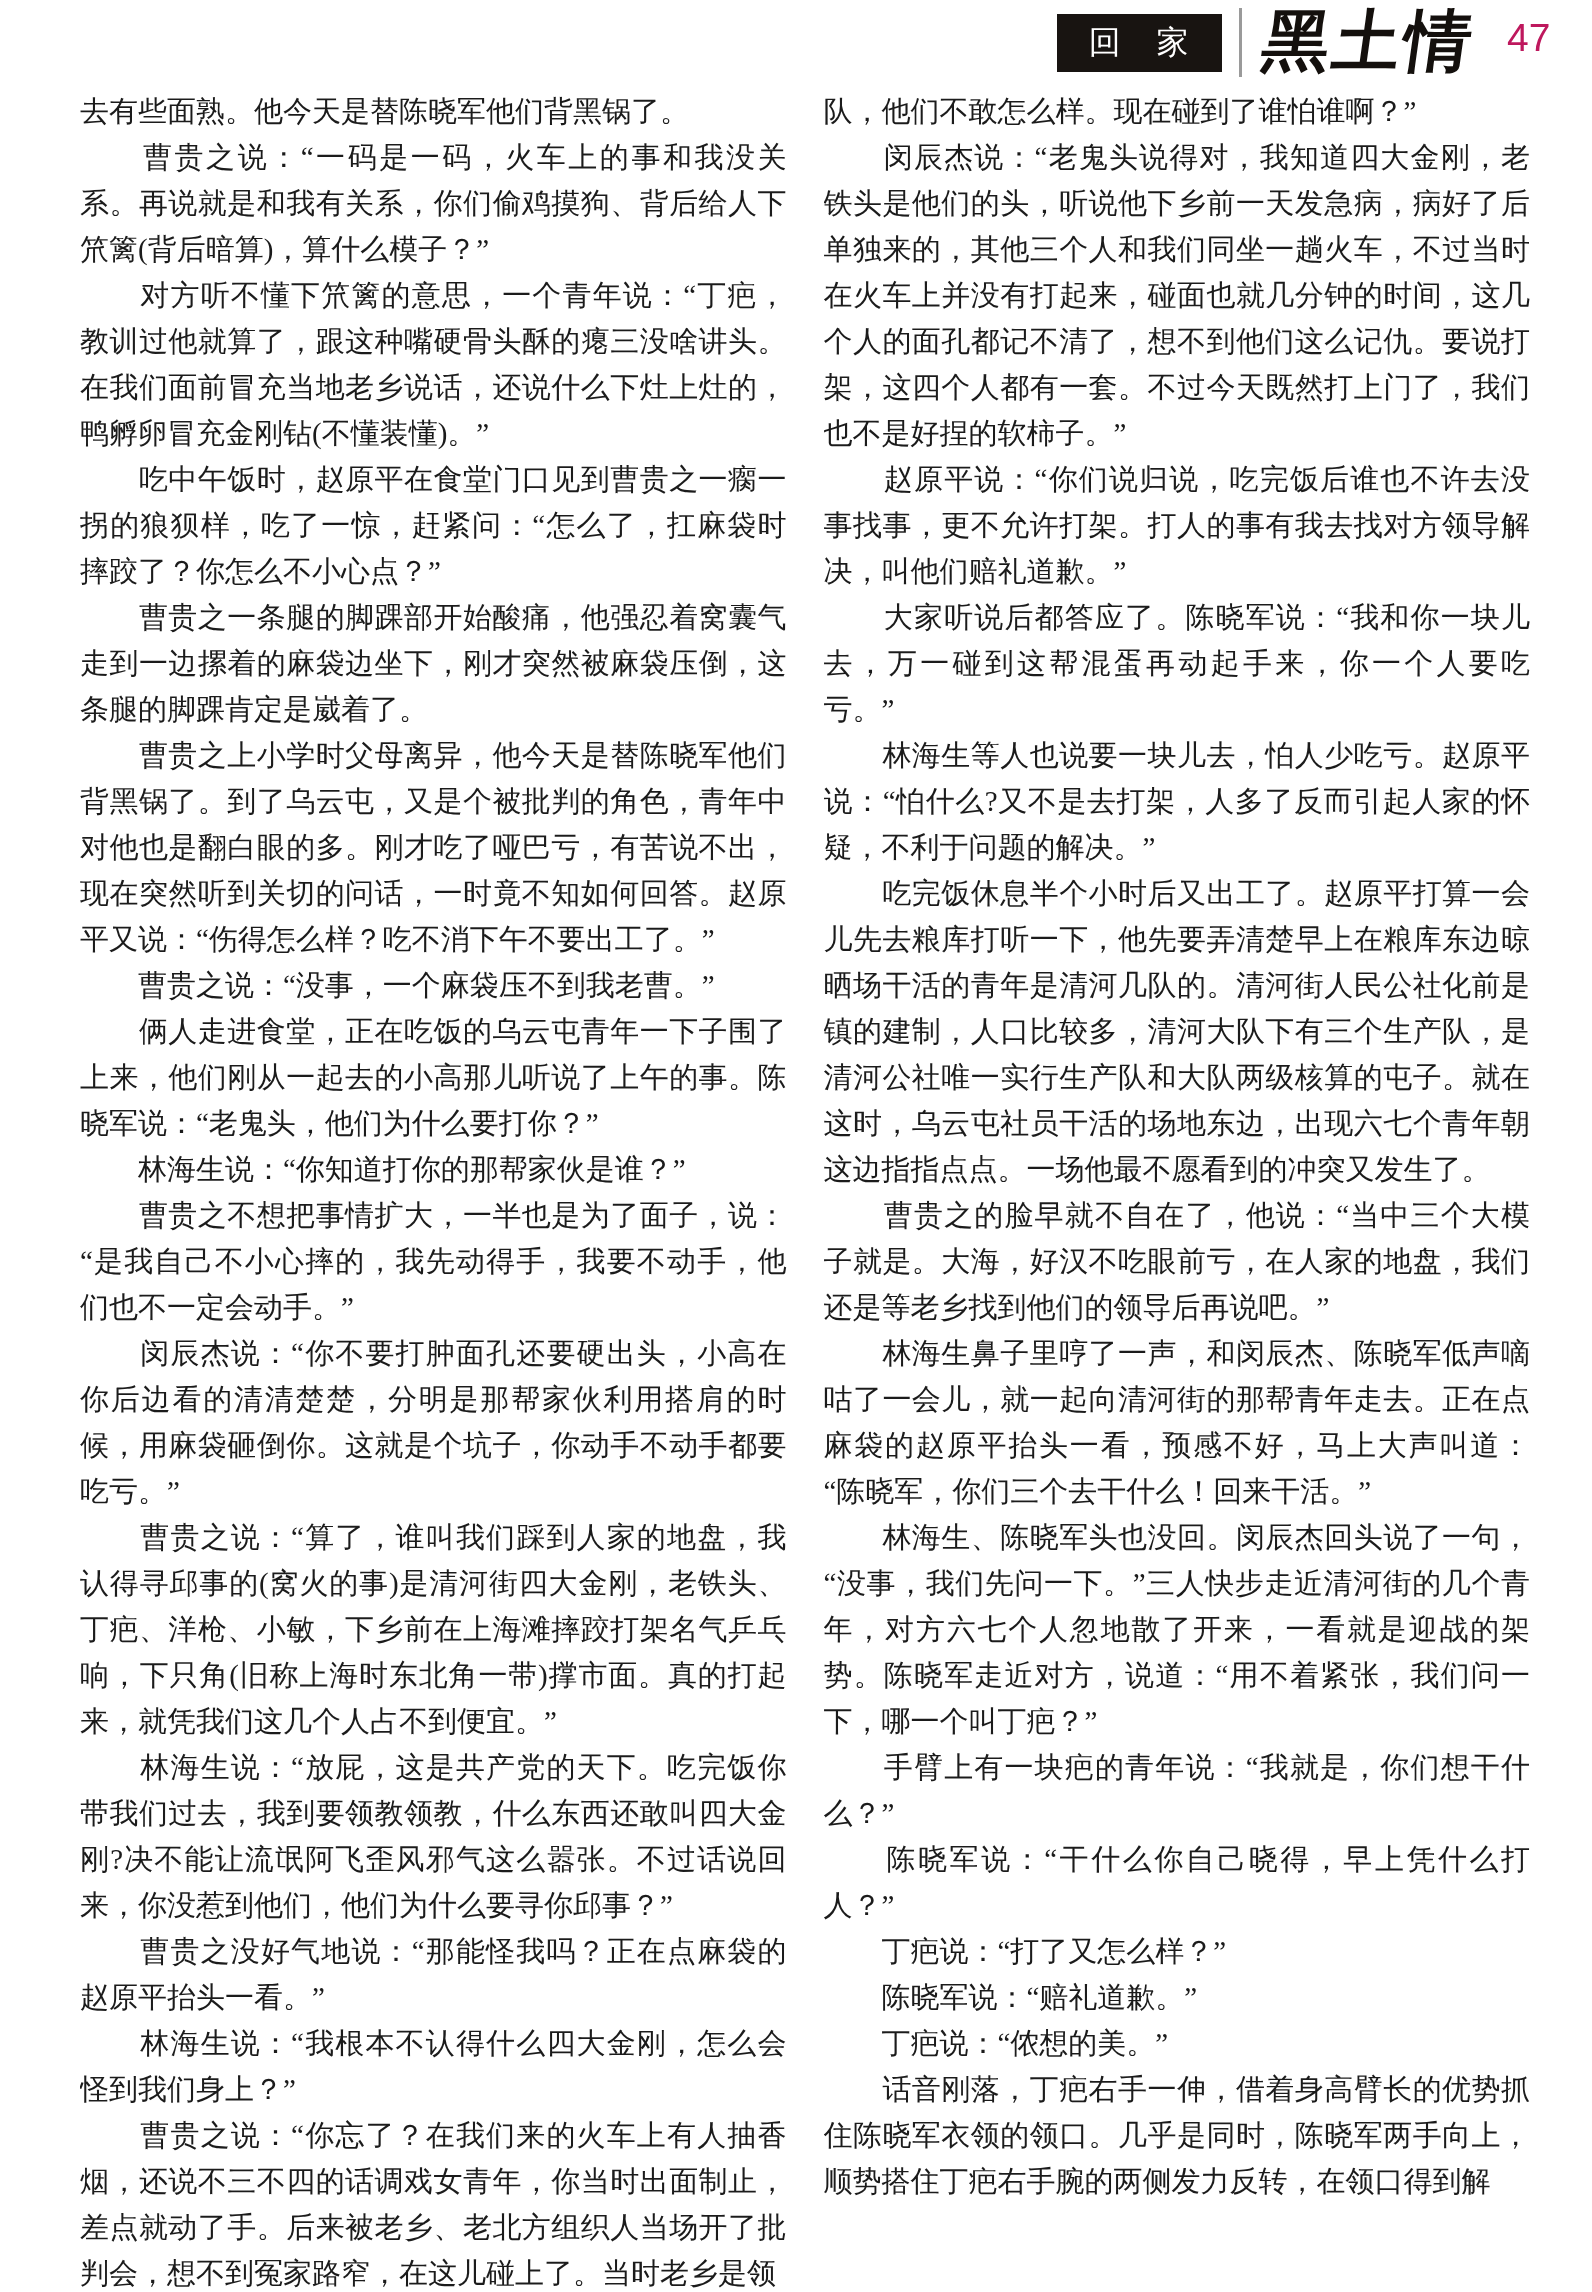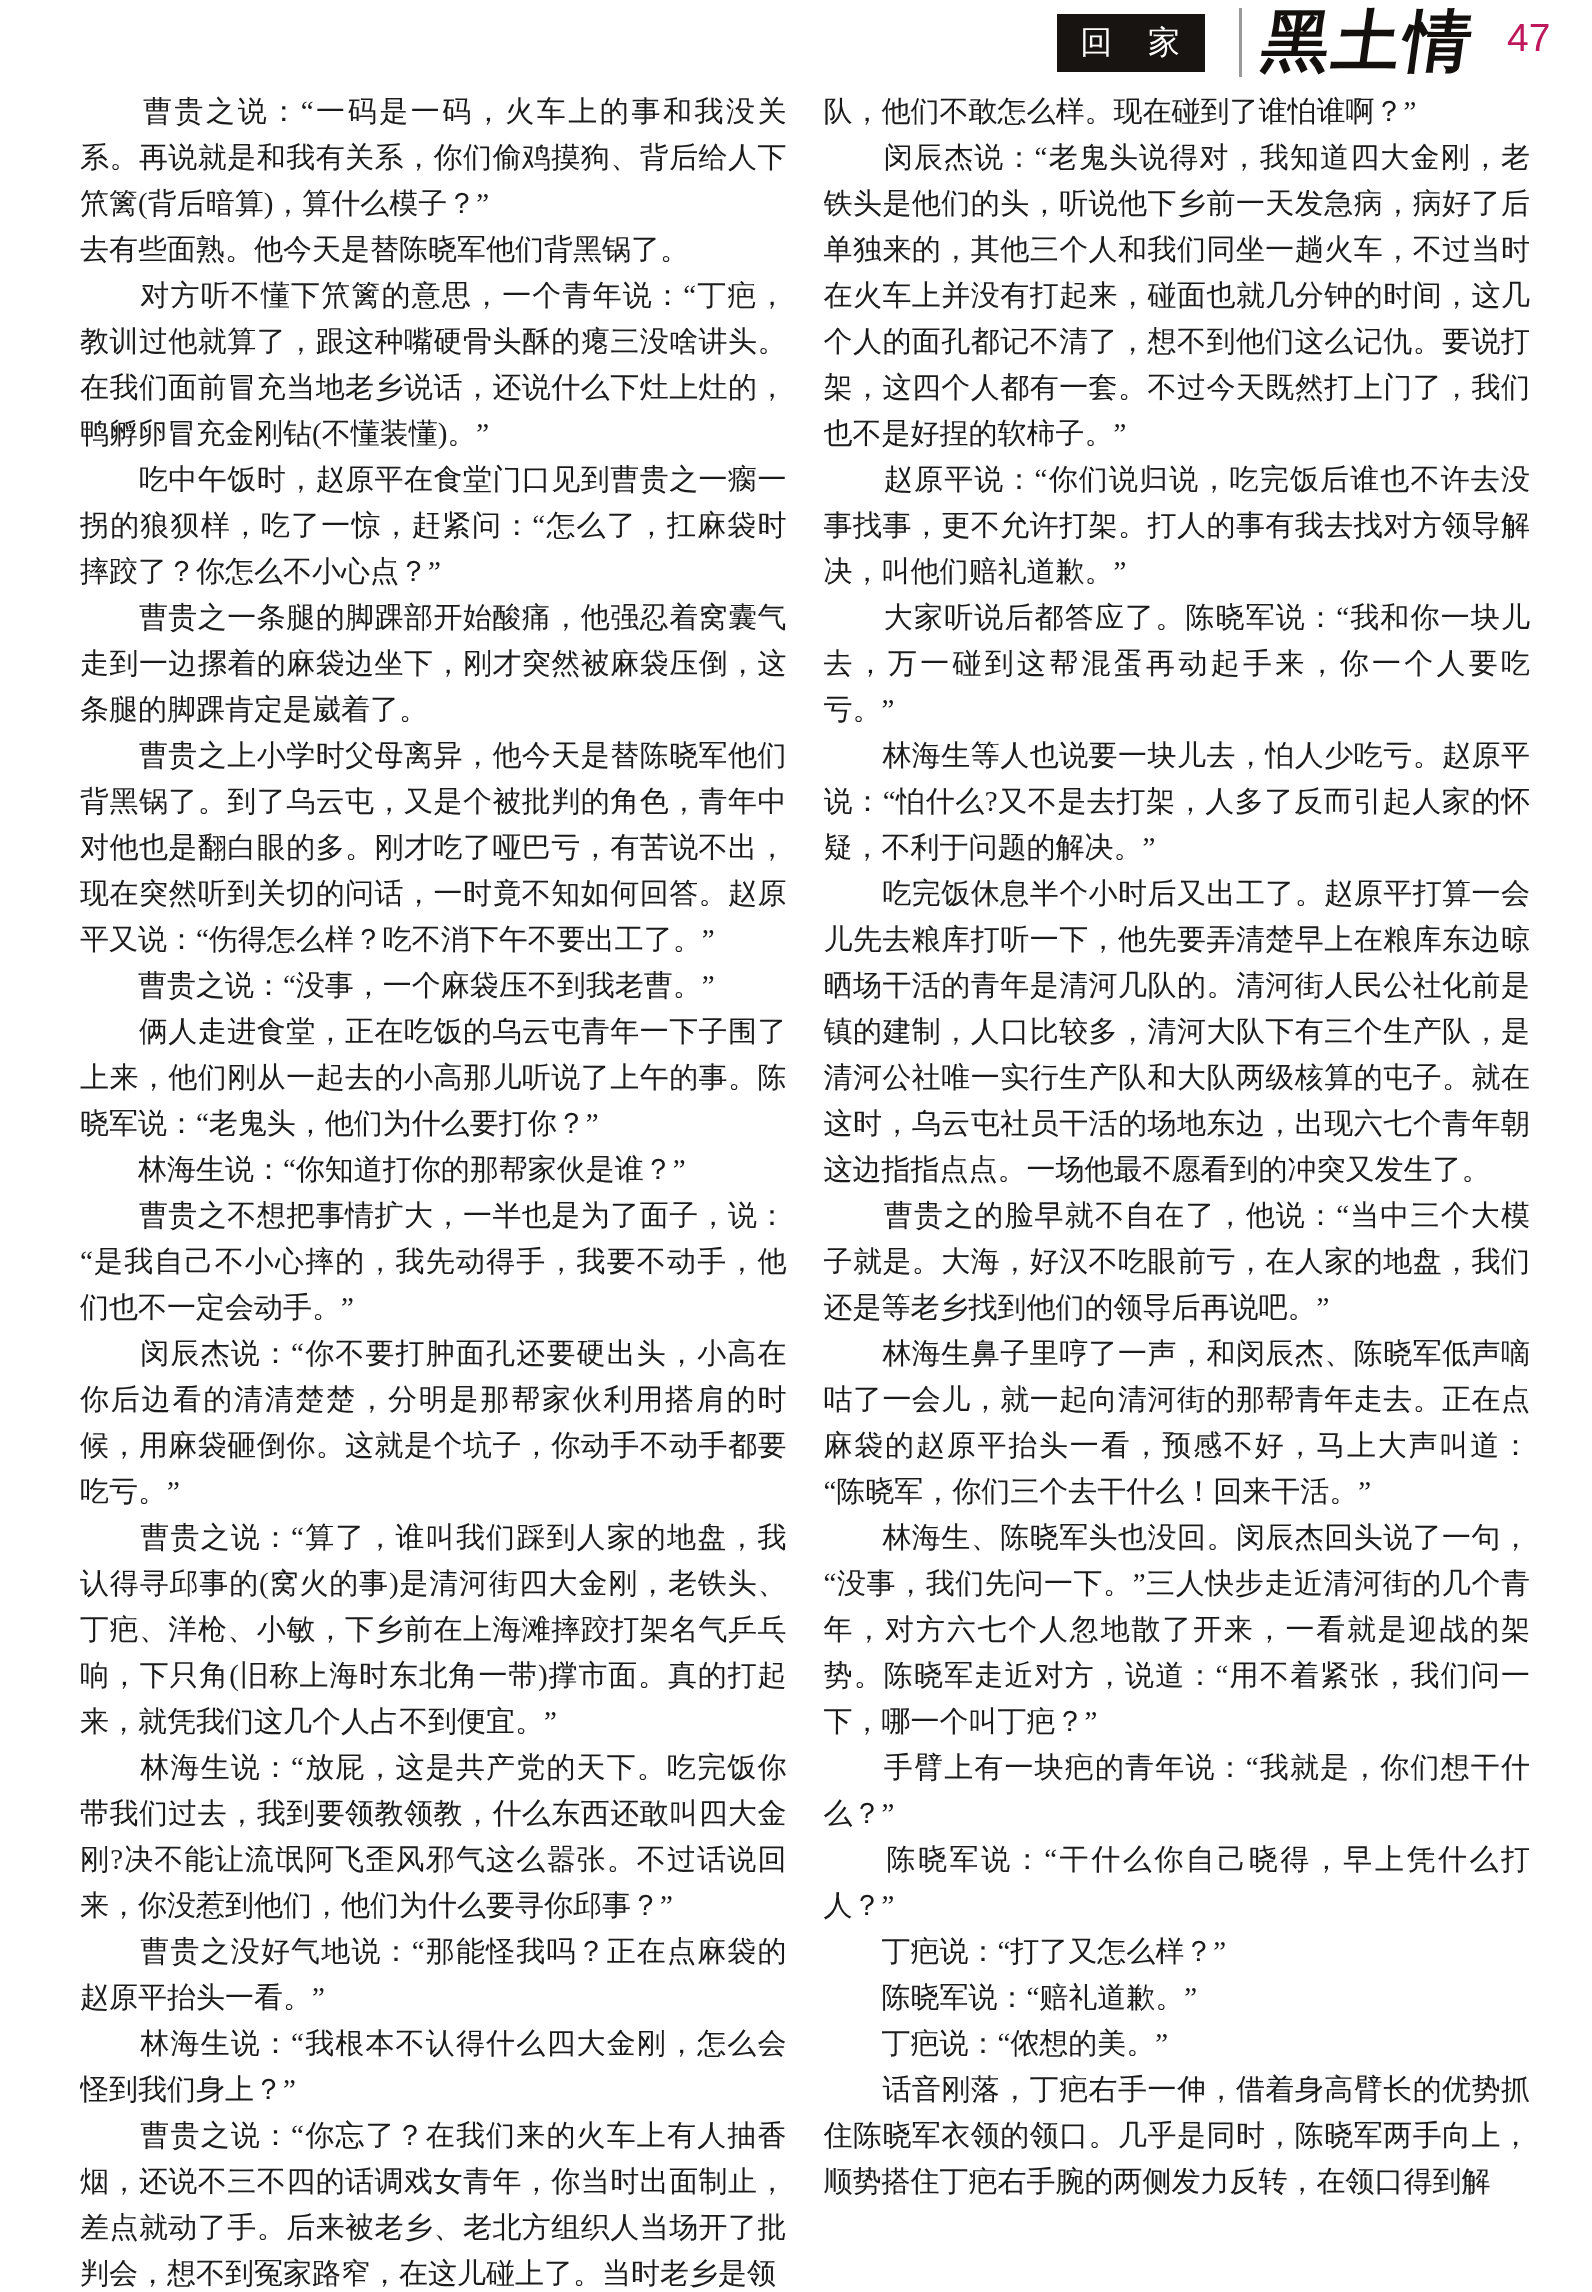--- a/index.html
+++ b/index.html
@@ -19,21 +19,21 @@
   
   .header {
     position: absolute;
     top: 0; left: 0; right: 0;
     height: 84px;
   }
   .section-badge {
     position: absolute;
     left: 1057px;
     top: 14px;
-    width: 148px;
+    width: 165px;
     height: 58px;
     background: #181411;
     color: #ffffff;
     display: flex;
     align-items: center;
     justify-content: center;
     font-size: 32px;
     font-family: "Liberation Sans", sans-serif;
     letter-spacing: 1.9px;
   }
@@ -98,22 +98,22 @@
 
 <div class="header">
   <div class="section-badge">回　家</div>
   <div class="header-divider"></div>
   <div class="magazine-logo">黑土情</div>
   <div class="page-number">47</div>
 </div>
 
 <div class="columns">
   <div class="col">
+      <p class="para">去有些面熟。他今天是替陈晓军他们背黑锅了。</p>
       <p class="para">　　曹贵之说：“一码是一码，火车上的事和我没关系。再说就是和我有关系，你们偷鸡摸狗、背后给人下笊篱(背后暗算)，算什么模子？”</p>
-      <p class="para">去有些面熟。他今天是替陈晓军他们背黑锅了。</p>
       <p class="para">　　对方听不懂下笊篱的意思，一个青年说：“丁疤，教训过他就算了，跟这种嘴硬骨头酥的瘪三没啥讲头。在我们面前冒充当地老乡说话，还说什么下灶上灶的，鸭孵卵冒充金刚钻(不懂装懂)。”</p>
       <p class="para">　　吃中午饭时，赵原平在食堂门口见到曹贵之一瘸一拐的狼狈样，吃了一惊，赶紧问：“怎么了，扛麻袋时摔跤了？你怎么不小心点？”</p>
       <p class="para">　　曹贵之一条腿的脚踝部开始酸痛，他强忍着窝囊气走到一边摞着的麻袋边坐下，刚才突然被麻袋压倒，这条腿的脚踝肯定是崴着了。</p>
       <p class="para">　　曹贵之上小学时父母离异，他今天是替陈晓军他们背黑锅了。到了乌云屯，又是个被批判的角色，青年中对他也是翻白眼的多。刚才吃了哑巴亏，有苦说不出，现在突然听到关切的问话，一时竟不知如何回答。赵原平又说：“伤得怎么样？吃不消下午不要出工了。”</p>
       <p class="para">　　曹贵之说：“没事，一个麻袋压不到我老曹。”</p>
       <p class="para">　　俩人走进食堂，正在吃饭的乌云屯青年一下子围了上来，他们刚从一起去的小高那儿听说了上午的事。陈晓军说：“老鬼头，他们为什么要打你？”</p>
       <p class="para">　　林海生说：“你知道打你的那帮家伙是谁？”</p>
       <p class="para">　　曹贵之不想把事情扩大，一半也是为了面子，说：“是我自己不小心摔的，我先动得手，我要不动手，他们也不一定会动手。”</p>
       <p class="para">　　闵辰杰说：“你不要打肿面孔还要硬出头，小高在你后边看的清清楚楚，分明是那帮家伙利用搭肩的时候，用麻袋砸倒你。这就是个坑子，你动手不动手都要吃亏。”</p>
       <p class="para">　　曹贵之说：“算了，谁叫我们踩到人家的地盘，我认得寻邱事的(窝火的事)是清河街四大金刚，老铁头、丁疤、洋枪、小敏，下乡前在上海滩摔跤打架名气乒乓响，下只角(旧称上海时东北角一带)撑市面。真的打起来，就凭我们这几个人占不到便宜。”</p>

